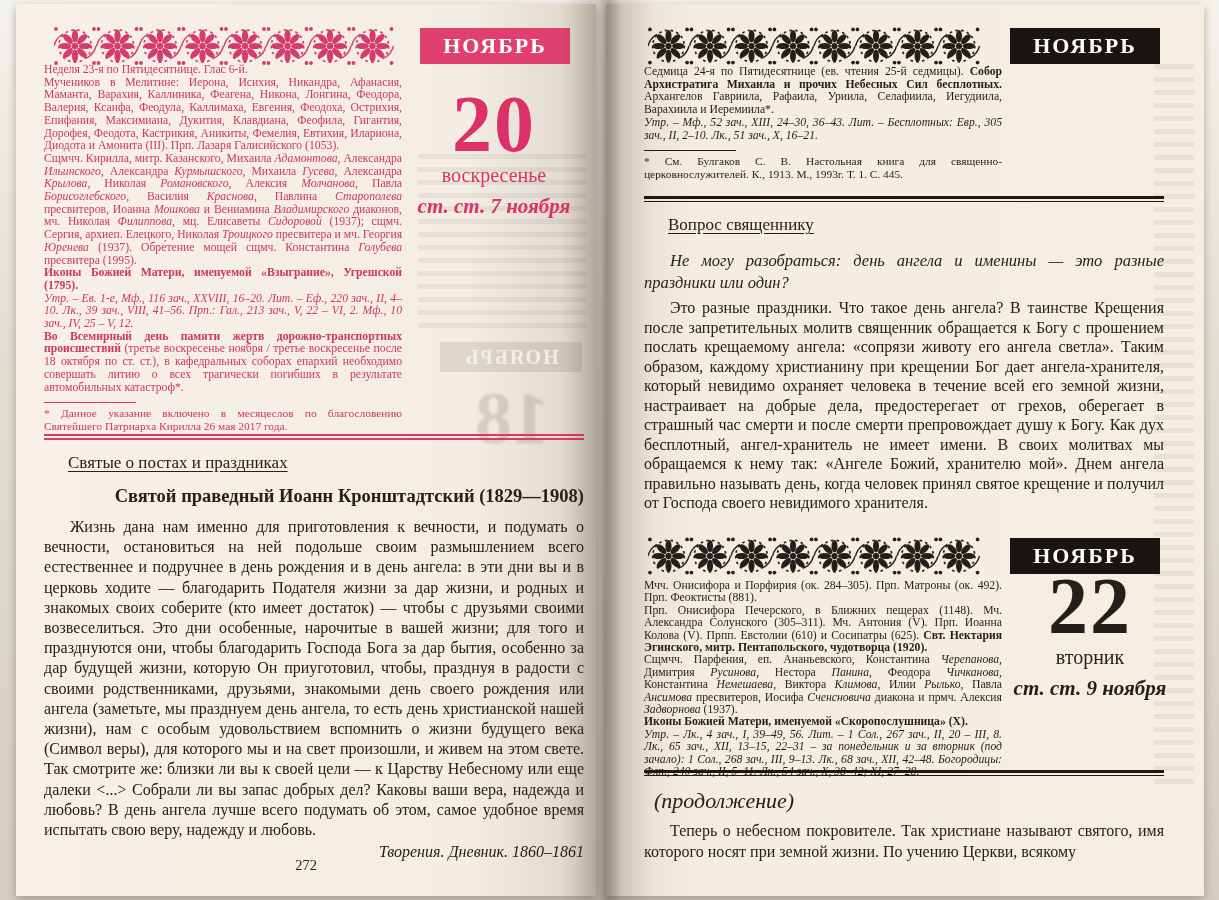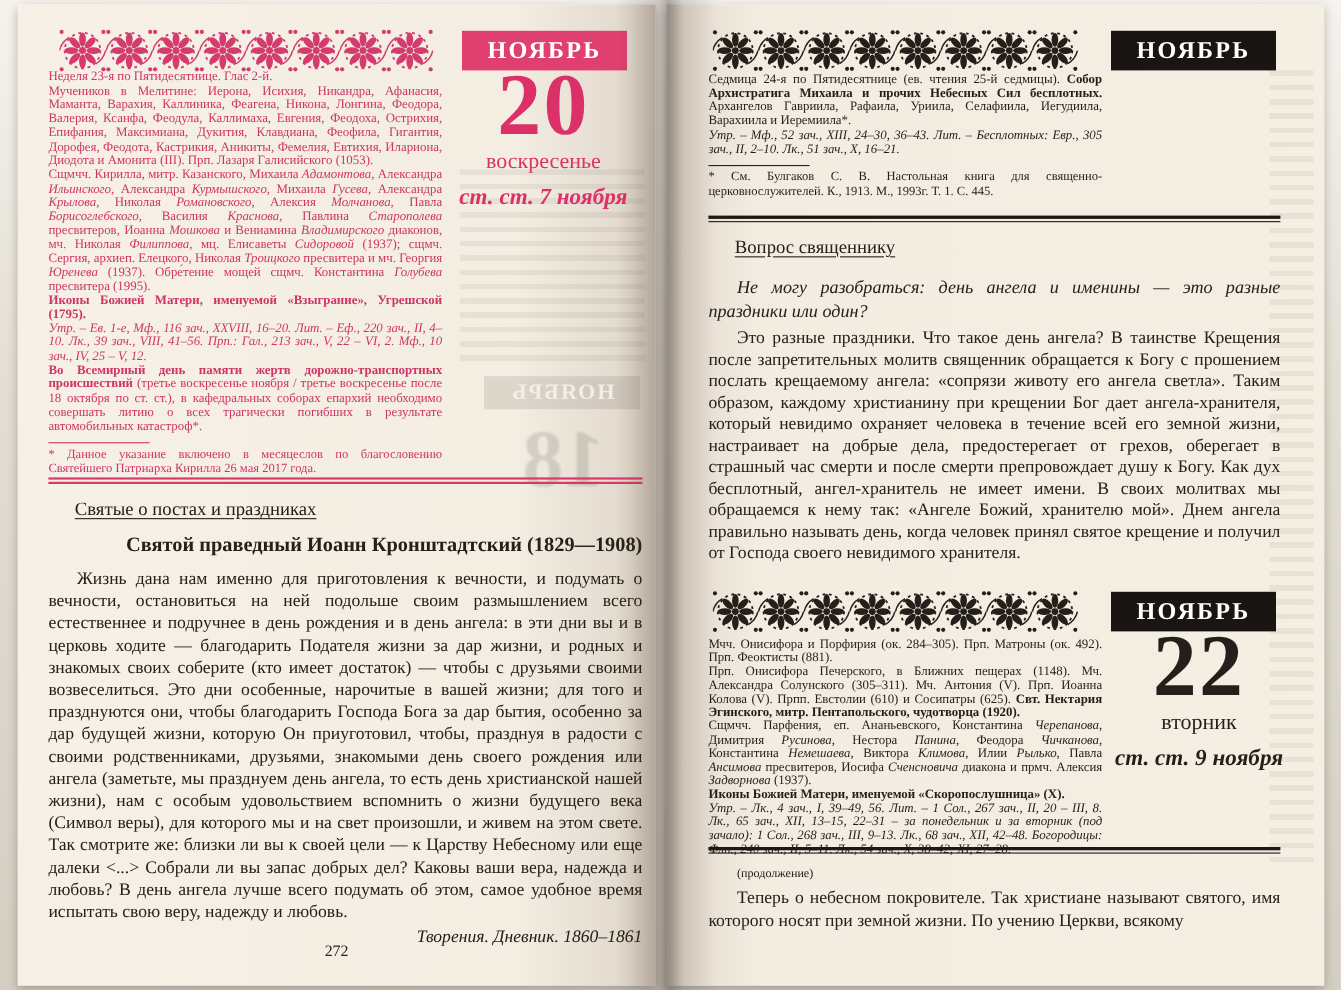--- a/index.html
+++ b/index.html
@@ -39,42 +39,42 @@
     position:absolute;width:150px;height:36px;display:flex;align-items:center;justify-content:center;
     color:#fff;font-weight:700;font-size:22px;letter-spacing:2px;
   }
   .banner-pink{background:var(--pink-box);}
   .banner-black{background:var(--ink-box);}
   
   .datecol{position:absolute;width:172px;text-align:center;}
   .big-day{font-weight:700;font-size:80px;line-height:.92;letter-spacing:2px;}
   .weekday{font-weight:400;font-size:20px;margin-top:2px;}
   .oldstyle{font-weight:700;font-style:italic;font-size:21px;margin-top:7px;}
-  .datecol-pink{color:#dc3168;}
+  .datecol-pink{color:#dc3168;margin-top:28px;}
   .datecol-black{color:#241f1b;}
   
   .cal{position:absolute;font-size:11.7px;line-height:12.7px;text-align:justify;}
   .cal p{margin:0;}
   .cal-pink{color:var(--pink);}
   .cal-black{color:#241e19;}
   .fn-sep{width:92px;border-top:1.3px solid currentColor;margin:8px 0 4px;}
   .footnote{font-size:11.4px;line-height:13px;text-align:justify;}
   
   .rule-pink{height:6px;border-top:2px solid #d63a6c;border-bottom:2px solid #d63a6c;}
   .rule-heavy{height:6px;border-top:3px solid #1d1813;border-bottom:1.6px solid #1d1813;}
   
   .lower{position:absolute;color:#262019;}
   .section-heading{font-size:17px;margin:13px 0 0 24px;text-decoration:underline;text-underline-offset:3px;}
   .article-title{font-weight:700;font-size:18.5px;text-align:right;margin-top:13px;}
   .body-text{font-size:16px;line-height:20.2px;text-align:justify;text-indent:26px;margin-top:10px;}
   .attribution{font-style:italic;font-size:16px;text-align:right;margin-top:3px;}
   .question{font-style:italic;font-size:16.5px;line-height:21.5px;text-align:justify;text-indent:26px;margin-top:15px;}
   .answer-label{font-weight:700;font-style:italic;font-size:17px;margin:13px 0 0 26px;}
   .answer{font-size:16px;line-height:19.5px;text-align:justify;text-indent:26px;margin-top:5px;}
-  .cont-label{font-size:11px;margin:12px 0 0 26px;}
+  .cont-label{font-style:italic;font-size:22px;margin:12px 0 0 10px;}
   .cont-text{font-size:16px;line-height:21px;text-align:justify;text-indent:26px;margin-top:6px;}
   .page-num{position:absolute;bottom:22px;left:0;width:100%;text-align:center;font-size:14.5px;color:#2a241e;}
   
   .run-bold{font-weight:700;}
   .run-italic{font-style:italic;}
   
   .ghost{position:absolute;pointer-events:none;filter:blur(.6px);}
   .ghost-lines{background:repeating-linear-gradient(180deg,rgba(95,90,80,.085) 0 5px,rgba(95,90,80,0) 5px 13px);}
   .ghost-banner{background:rgba(100,95,85,.16);}
   .ghost-day{color:rgba(100,95,85,.20);font-weight:700;font-size:74px;transform:scaleX(-1);text-align:center;filter:blur(.8px);}
@@ -134,21 +134,21 @@
     </div>
     <div class="ghost ghost-day" style="left:436px;top:372px;width:120px">18</div>
 
     <div class="datecol datecol-pink" style="left:392px;top:56px">
       <div class="big-day">20</div>
       <div class="weekday">воскресенье</div>
       <div class="oldstyle">ст. ст. 7 ноября</div>
     </div>
 
     <div class="cal cal-pink" style="left:28px;top:60px;width:358px">
-      <p><span>Неделя 23-я по Пятидесятнице. Глас 2-й.</span></p>
+      <p><span>Неделя 23-я по Пятидесятнице. Глас 6-й.</span></p>
       <p><span>Мучеников в Мелитине: Иерона, Исихия, Никандра, Афанасия, Маманта, Варахия, Каллиника, Феагена, Никона, Лонгина, Феодора, Валерия, Ксанфа, Феодула, Каллимаха, Евгения, Феодоха, Острихия, Епифания, Максимиана, Дукития, Клавдиана, Феофила, Гигантия, Дорофея, Феодота, Кастрикия, Аникиты, Фемелия, Евтихия, Илариона, Диодота и Амонита (III). Прп. Лазаря Галисийского (1053).</span></p>
       <p><span>Сщмчч. Кирилла, митр. Казанского, Михаила </span><span class="run-italic">Адамонтова</span><span>, Александра </span><span class="run-italic">Ильинского</span><span>, Александра </span><span class="run-italic">Курмышского</span><span>, Михаила </span><span class="run-italic">Гусева</span><span>, Александра </span><span class="run-italic">Крылова</span><span>, Николая </span><span class="run-italic">Романовского</span><span>, Алексия </span><span class="run-italic">Молчанова</span><span>, Павла </span><span class="run-italic">Борисоглебского</span><span>, Василия </span><span class="run-italic">Краснова</span><span>, Павлина </span><span class="run-italic">Старополева</span><span> пресвитеров, Иоанна </span><span class="run-italic">Мошкова</span><span> и Вениамина </span><span class="run-italic">Владимирского</span><span> диаконов, мч. Николая </span><span class="run-italic">Филиппова</span><span>, мц. Елисаветы </span><span class="run-italic">Сидоровой</span><span> (1937); сщмч. Сергия, архиеп. Елецкого, Николая </span><span class="run-italic">Троицкого</span><span> пресвитера и мч. Георгия </span><span class="run-italic">Юренева</span><span> (1937). Обре́тение мощей сщмч. Константина </span><span class="run-italic">Голубева</span><span> пресвитера (1995).</span></p>
       <p><span class="run-bold">Иконы Божией Матери, именуемой «Взыграние», Угрешской (1795).</span></p>
       <p><span class="run-italic">Утр. – Ев. 1-е, Мф., 116 зач., XXVIII, 16–20. Лит. – Еф., 220 зач., II, 4–10. Лк., 39 зач., VIII, 41–56. Прп.: Гал., 213 зач., V, 22 – VI, 2. Мф., 10 зач., IV, 25 – V, 12.</span></p>
       <p><span class="run-bold">Во Всемирный день памяти жертв дорожно-транспортных происшествий</span><span> (третье воскресенье ноября / третье воскресенье после 18 октября по ст. ст.), в кафедральных соборах епархий необходимо совершать литию о всех трагически погибших в результате автомобильных катастроф*.</span></p>
       <div class="fn-sep"></div>
       <div class="footnote">*   Данное указание включено в месяцеслов по благословению Святейшего Патриарха Кирилла 26 мая 2017 года.</div>
     </div>
 
     <div class="lower" style="left:28px;top:430px;width:540px">

